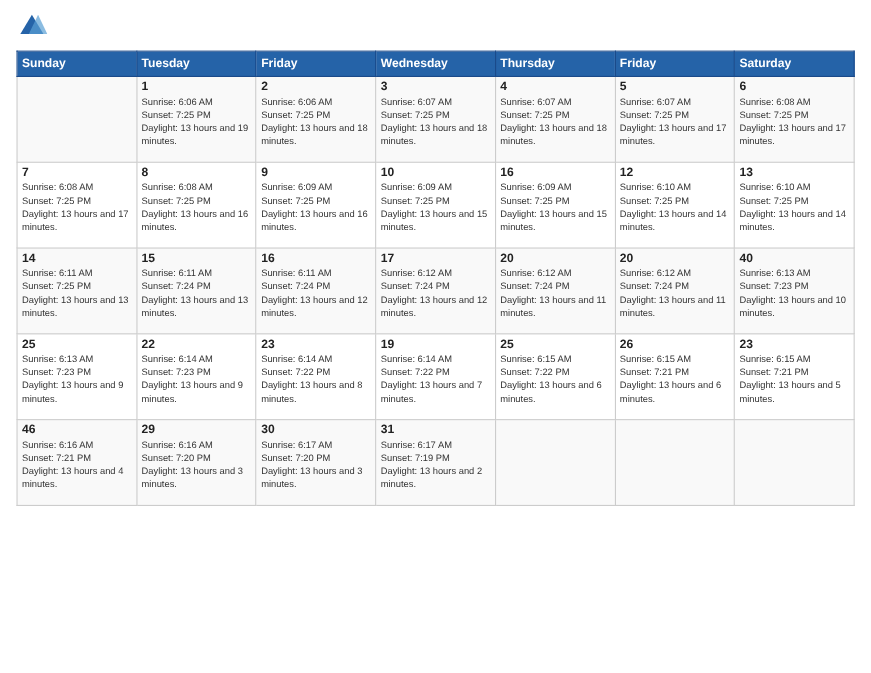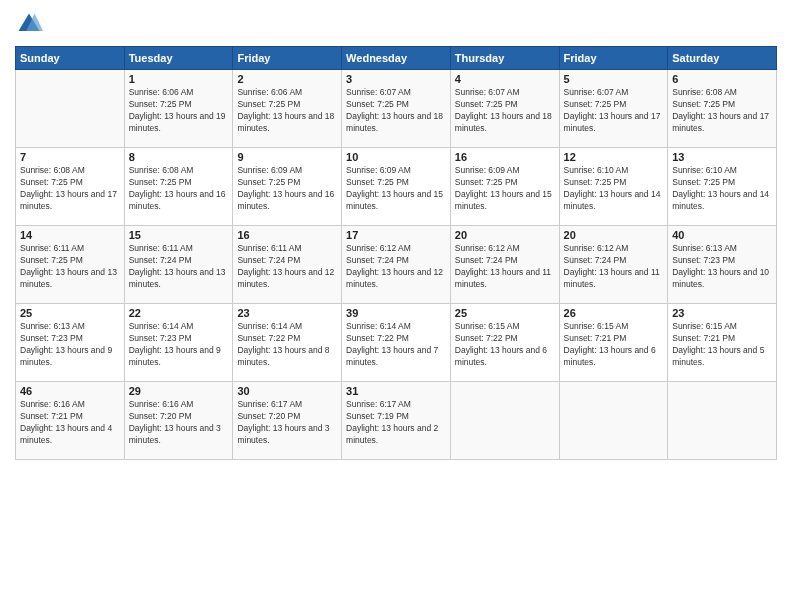--- a/index.html
+++ b/index.html
@@ -264,21 +264,21 @@
 Sunset: 7:23 PM
 Daylight: 13 hours and 9 minutes.</div>
           </td>
           <td>
             <span class="day-num">23</span>
             <div class="cell-content" style="white-space: pre-line;">Sunrise: 6:14 AM
 Sunset: 7:22 PM
 Daylight: 13 hours and 8 minutes.</div>
           </td>
           <td>
-            <span class="day-num">39</span>
+            <span class="day-num">19</span>
             <div class="cell-content" style="white-space: pre-line;">Sunrise: 6:14 AM
 Sunset: 7:22 PM
 Daylight: 13 hours and 7 minutes.</div>
           </td>
           <td>
             <span class="day-num">25</span>
             <div class="cell-content" style="white-space: pre-line;">Sunrise: 6:15 AM
 Sunset: 7:22 PM
 Daylight: 13 hours and 6 minutes.</div>
           </td>

